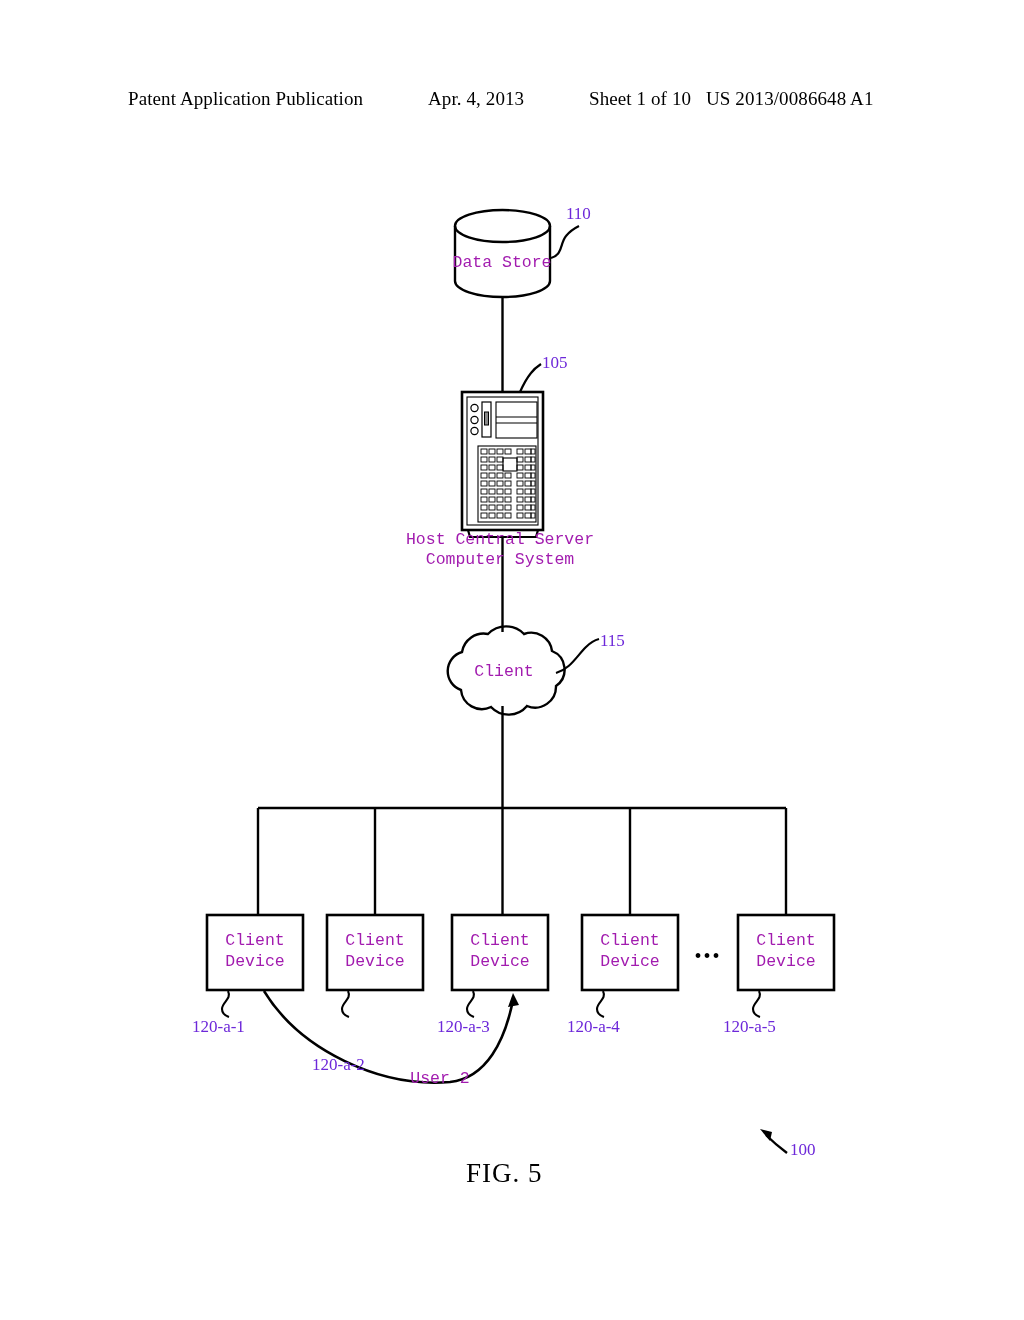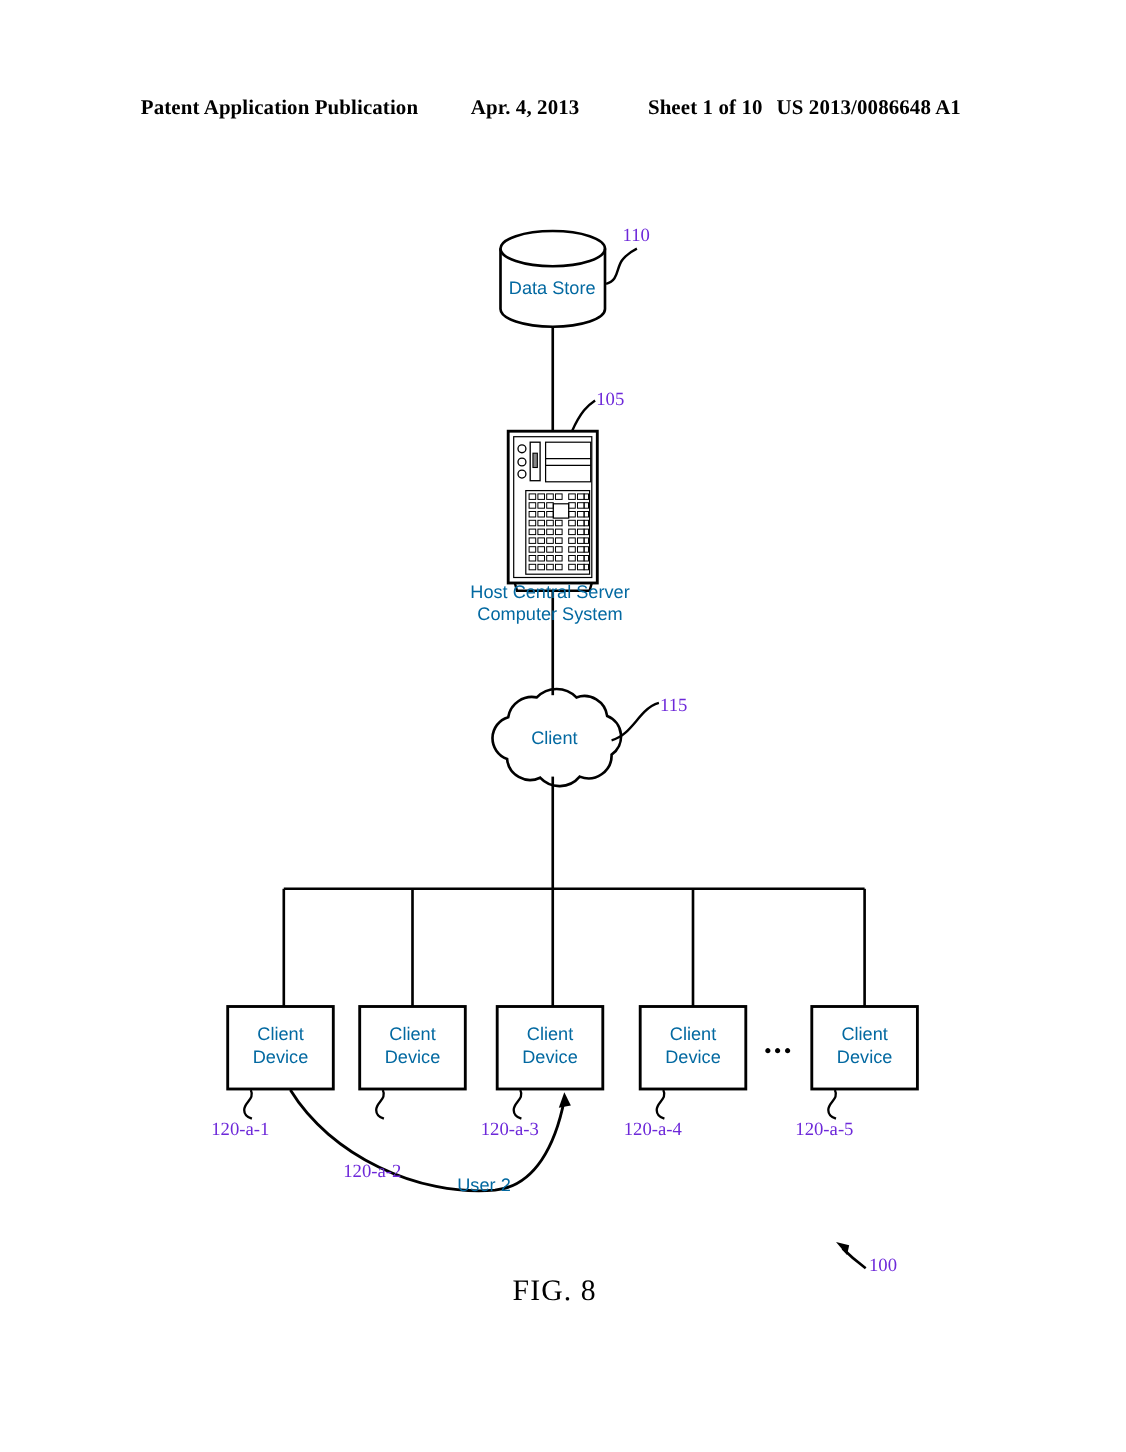--- a/index.html
+++ b/index.html
@@ -19,21 +19,21 @@
 
   
   .page-header {
     position: absolute;
     top: 88px;
     left: 0;
     width: 1024px;
     height: 26px;
     display: flex;
     align-items: baseline;
-    font-weight: bold;
+    font-weight: normal;
     font-size: 19px;
     letter-spacing: 0.1px;
   }
   .hdr-pub {
     position: absolute;
     left: 128px;
     white-space: nowrap;
   }
   .hdr-date {
     position: absolute;
@@ -56,23 +56,23 @@
     position: absolute;
     top: 0;
     left: 0;
     width: 1024px;
     height: 1320px;
   }
 
   
   .fig-text {
     position: absolute;
-    font-family: Liberation Sans, sans-serif;
+    font-family: Liberation Mono, monospace;
     font-size: 16px;
-    color: #0369a1;
+    color: #a21caf;
     white-space: nowrap;
     line-height: 1.28;
   }
   .fig-text.centered {
     text-align: center;
     transform: translateX(-50%);
   }
   .ref-num {
     position: absolute;
     font-family: "Liberation Serif", "DejaVu Serif", serif;
@@ -297,13 +297,13 @@
 <div class="dots" style="left:708px; top:945px;">•••</div>
 
 <div class="fig-text centered node-label" style="left:786px; top:930px;">Client</div>
 <div class="fig-text centered node-label" style="left:786px; top:951px;">Device</div>
 <div class="ref-num" style="left:723px; top:1017px;">120-a-5</div>
 
 <div class="fig-text centered node-label" style="left:440px; top:1068px;">User 2</div>
 
 <div class="ref-num" style="left:790px; top:1140px;">100</div>
 
-<div class="fig-caption" style="left:466px; top:1158px;">FIG.  8</div>
+<div class="fig-caption" style="left:466px; top:1158px;">FIG.  5</div>
 
 </body></html>

